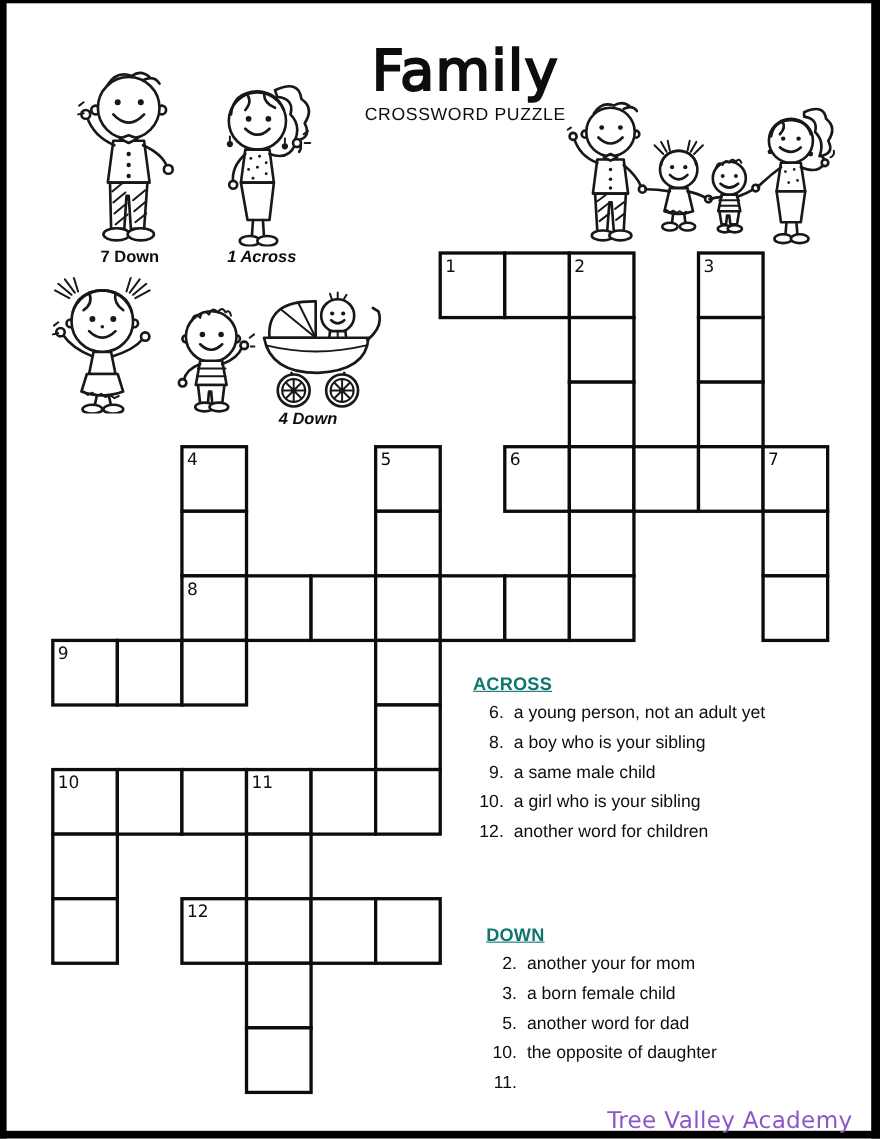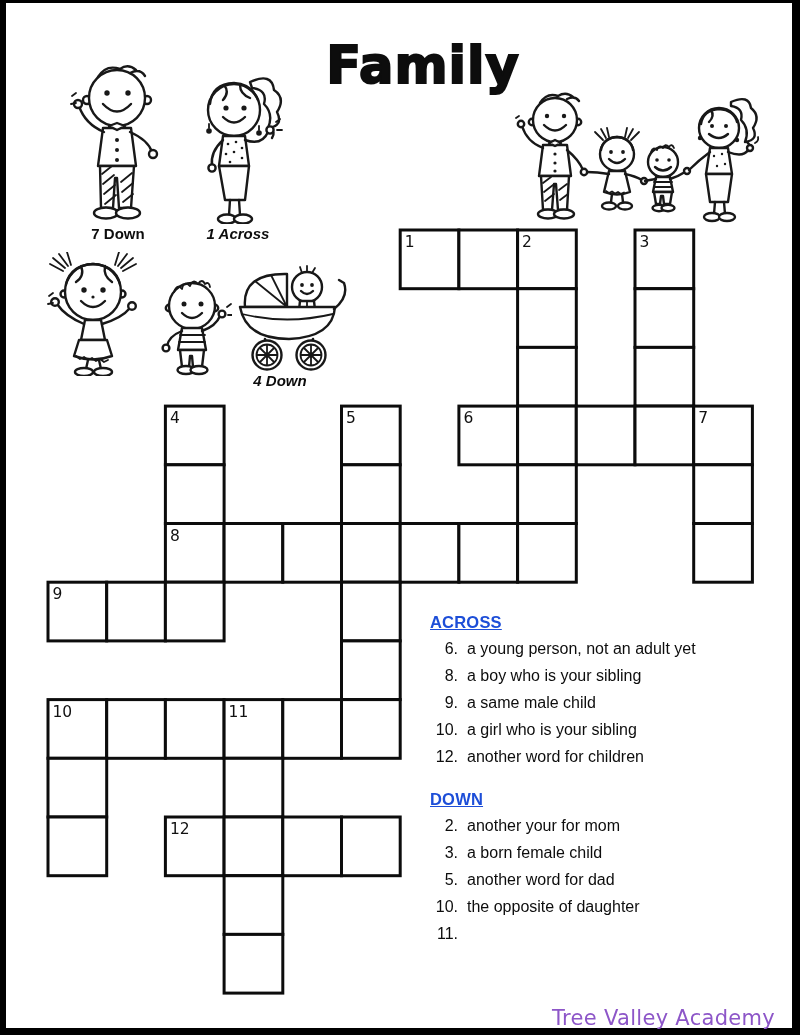--- a/index.html
+++ b/index.html
@@ -11,21 +11,21 @@
   
   .frame-bar{position:absolute;background:#000;}
   #frame-top{left:0;top:0;width:800px;height:3px;}
   #frame-left{left:0;top:0;width:6px;height:1035px;}
   #frame-right{left:792px;top:0;width:8px;height:1035px;}
   #frame-bottom{left:0;top:1028px;width:800px;height:7px;}
 
   
   #header{left:258px;top:40px;width:330px;text-align:center;}
   #page-title{
-    margin:0;font-family:"DejaVu Sans", sans-serif;font-weight:bold;
+    margin:0;font-family:"DejaVu Sans", sans-serif;font-weight:normal;
     font-size:51px;line-height:52px;letter-spacing:1px;color:#0d0d0d;
     -webkit-text-stroke:2px #0d0d0d;
   }
   #page-subtitle{
     margin:4px 0 0 0;font-size:16px;letter-spacing:.6px;font-weight:400;color:#0d0d0d;
   }
 
   
   .art path,.art circle,.art ellipse{
     stroke:#181818;stroke-width:2.4;fill:none;stroke-linecap:round;stroke-linejoin:round;
@@ -38,24 +38,24 @@
   }
 
   
   #grid-svg{position:absolute;left:46px;top:228px;}
   .gcell{fill:#fff;stroke:#0c0c0c;stroke-width:3;}
   .gnum{font-family:"DejaVu Sans", sans-serif;font-size:15.5px;fill:#111;}
 
   
   .clue-section{position:absolute;left:430px;width:340px;}
   #across-section{top:613px;}
-  #down-section{top:790px;}
+  #down-section{top:841px;margin-left:12px;}
   .clue-heading{
     margin:0 0 8px 0;font-size:16.5px;font-weight:bold;letter-spacing:.2px;
-    text-decoration:underline;color:#1d4ed8;
+    text-decoration:underline;color:#0f766e;
   }
   .clue-row{display:flex;margin-bottom:10px;font-size:16px;line-height:17px;color:#0d0d0d;}
   .clue-num{width:28px;text-align:right;flex:0 0 28px;}
   .clue-text{margin-left:9px;}
 
   
   #brand{
     position:absolute;right:25px;top:1006px;font-size:21px;font-weight:normal;
     letter-spacing:.3px;font-family:"DejaVu Sans", sans-serif;
   }
@@ -63,20 +63,21 @@
 </head>
 <body>
 
 <div class="frame-bar" id="frame-top"></div>
 <div class="frame-bar" id="frame-left"></div>
 <div class="frame-bar" id="frame-right"></div>
 <div class="frame-bar" id="frame-bottom"></div>
 
 <div class="abs" id="header">
   <h1 id="page-title">Family</h1>
+  <div id="page-subtitle">CROSSWORD PUZZLE</div>
 </div>
 
 <svg class="abs art" style="left:70px;top:60px;" width="92" height="162" viewBox="0 0 92 162">
   <circle class="fill" cx="17" cy="40" r="4"></circle>
     <circle class="fill" cx="77" cy="40" r="4"></circle>
   <circle class="fill" cx="47" cy="38" r="28"></circle>
   <path d="M28 17 Q36 4 50 9 M50 9 Q58 3 66 10 M60 13 Q70 8 75 16"></path>
   <circle class="dot" cx="37" cy="33" r="2.7"></circle>
     <circle class="dot" cx="58" cy="33" r="2.7"></circle>
   <path d="M33 44 Q47 59 61 44"></path>

